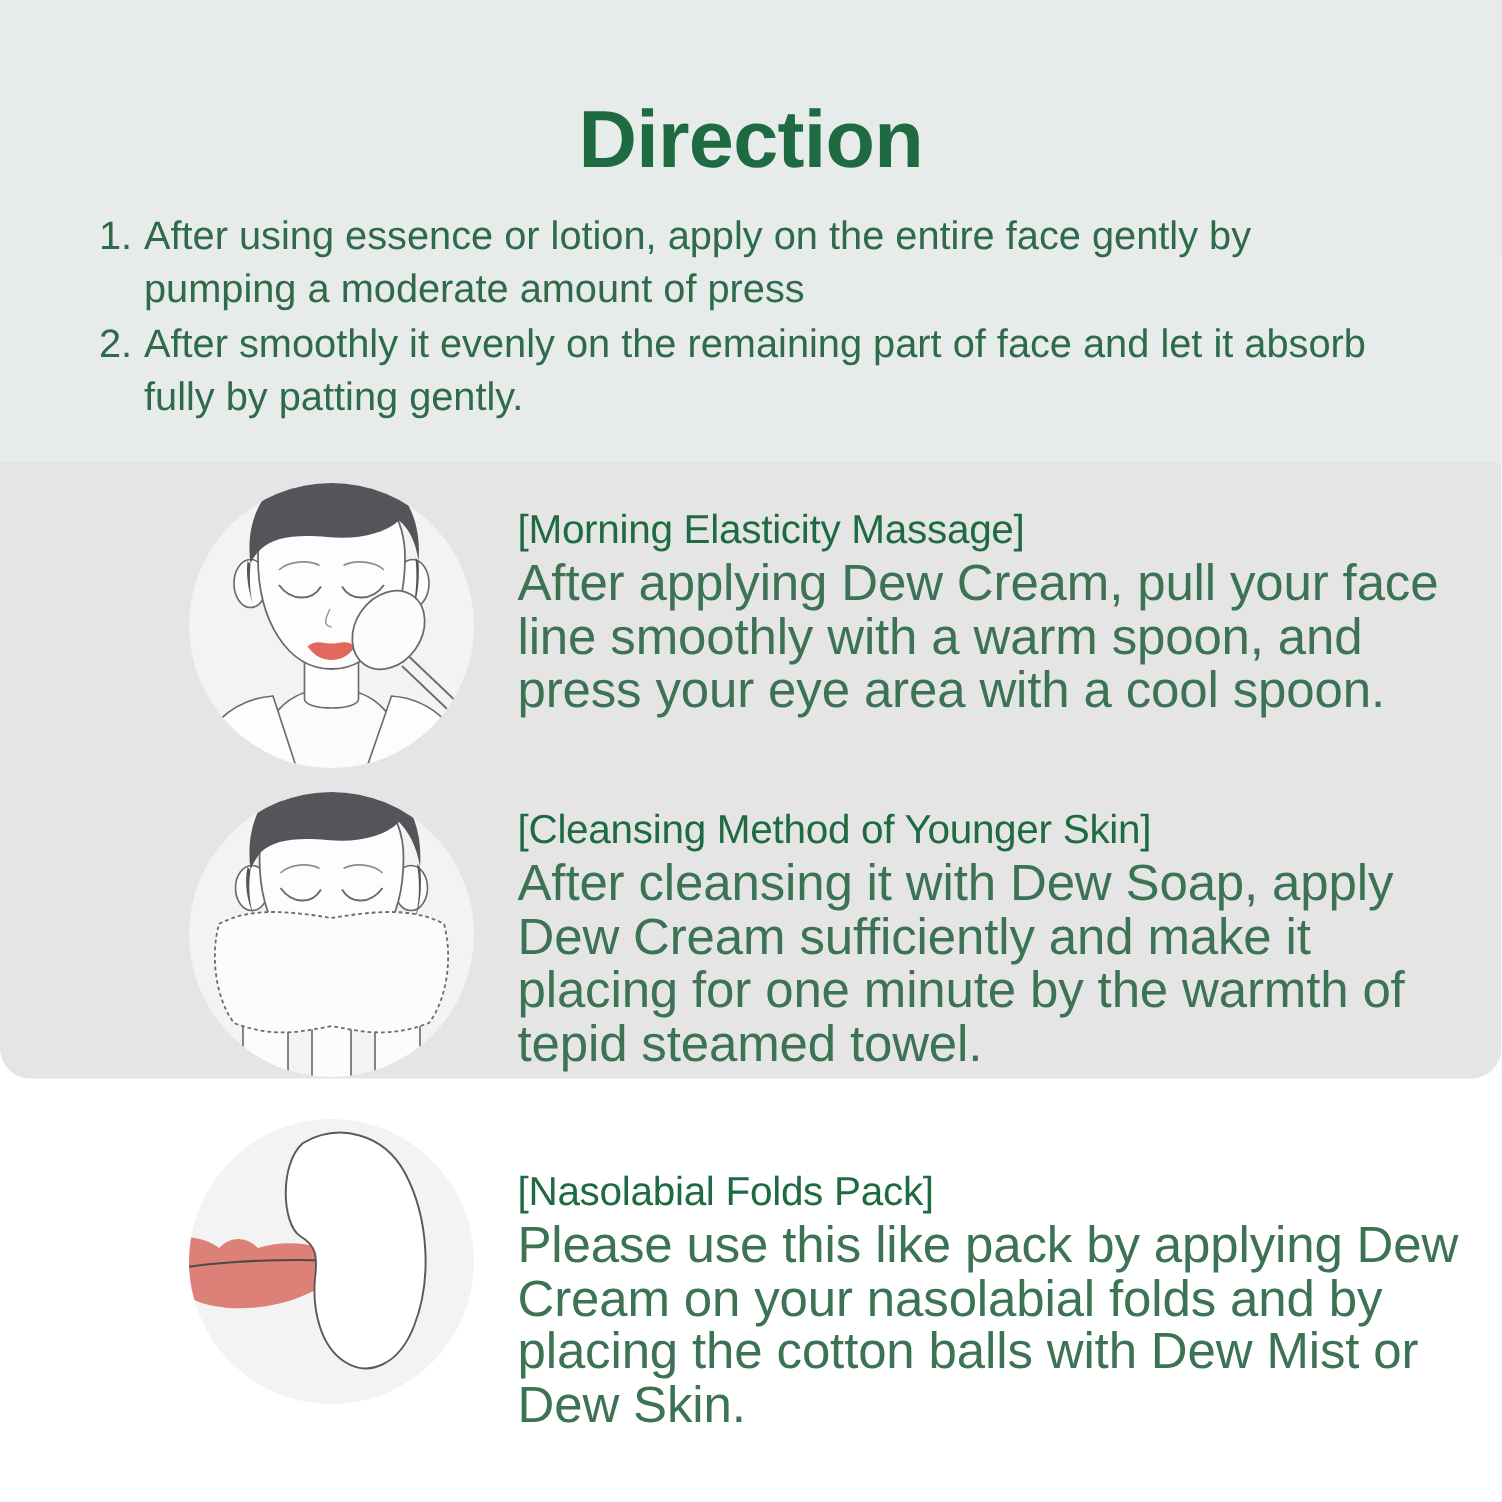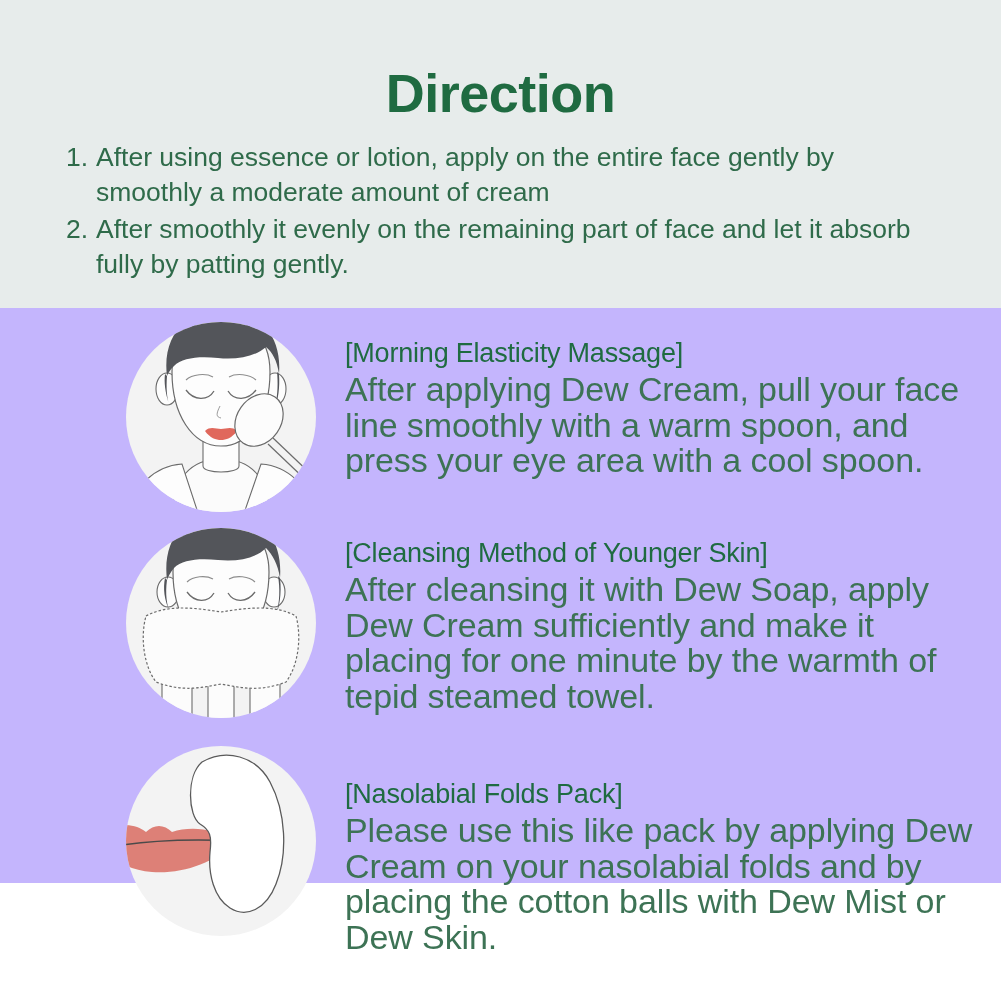--- a/index.html
+++ b/index.html
@@ -8,22 +8,23 @@
     width: 1001px;
     height: 1001px;
     background: #ffffff;
     font-family: "Liberation Sans", sans-serif;
     overflow: hidden;
   }
 
   .page {
     position: relative;
     width: 1001px;
-    height: 883px;
-    background: #c4b5fd;
+    height: 719px;
+    background: #e5e5e5;
+    border-radius: 20px;
   }
 
   
   .header-band {
     position: absolute;
     left: 0;
     top: 0;
     width: 1001px;
     height: 308px;
     background: #e7eceb;
@@ -149,21 +150,21 @@
 <body>
 
 <div class="page">
 
   <div class="header-band">
     <div class="page-title">Direction</div>
 
     <div class="direction-list">
       <div class="direction-item">
         <span class="direction-num">1.</span>
-        <span class="direction-text">After using essence or lotion, apply on the entire face gently by smoothly a moderate amount of cream</span>
+        <span class="direction-text">After using essence or lotion, apply on the entire face gently by pumping a moderate amount of press</span>
       </div>
       <div class="direction-item">
         <span class="direction-num">2.</span>
         <span class="direction-text">After smoothly it evenly on the remaining part of face and let it absorb fully by patting gently.</span>
       </div>
     </div>
   </div>
 
   <div class="sections">
 

